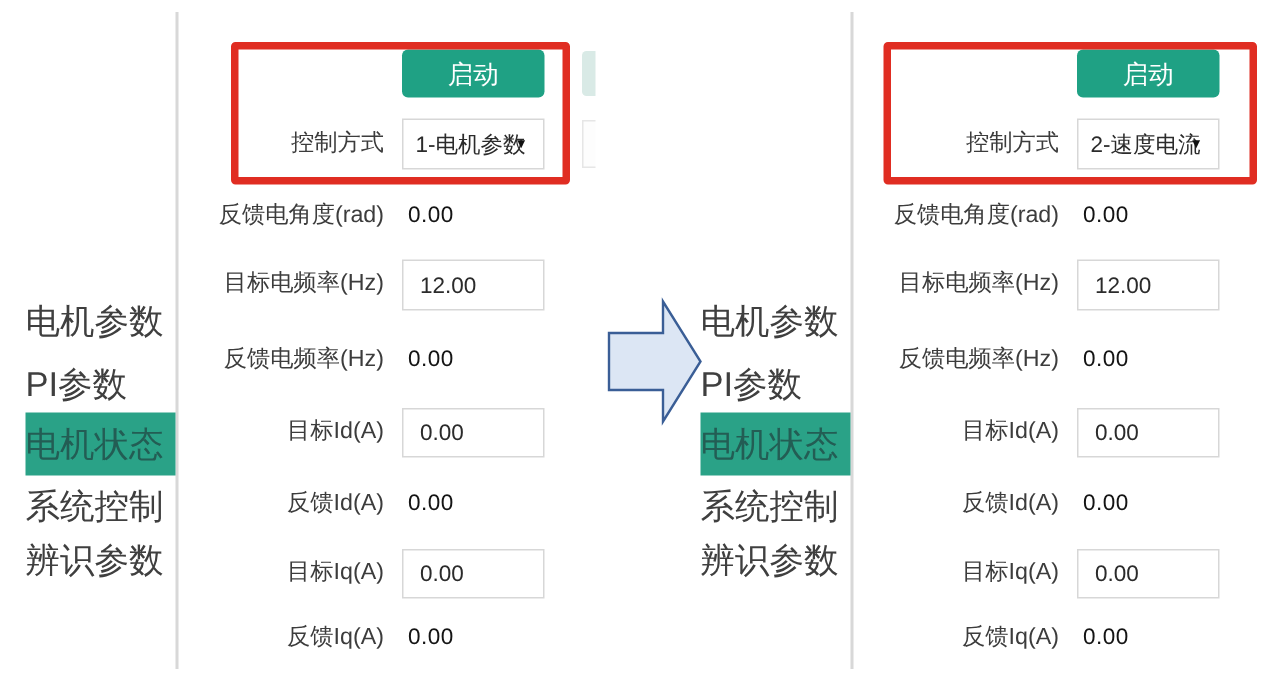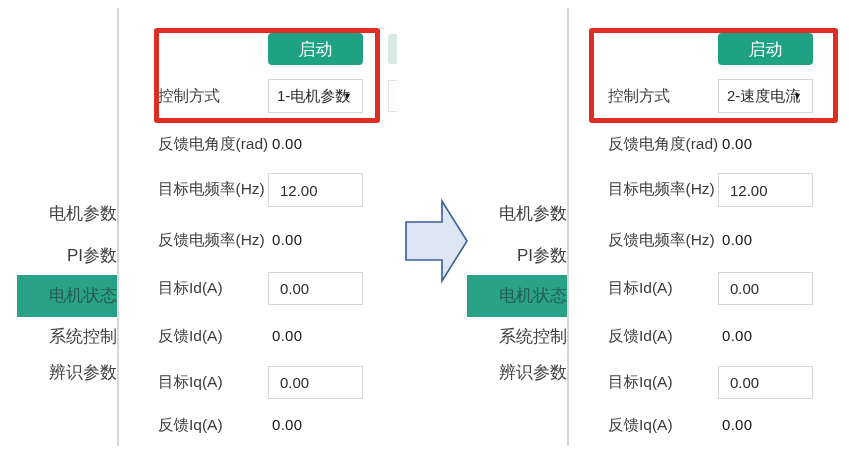--- a/index.html
+++ b/index.html
@@ -8,27 +8,27 @@
     font-family:"Liberation Sans",sans-serif;overflow:hidden;
   }
   .panel{position:absolute;top:0;height:466px;}
   .panel.left{left:0;width:425px;}
   .panel.right{left:450px;width:399px;}
 
   .divider{position:absolute;left:117px;top:8px;width:2px;height:438px;background:#d8d8d8;}
 
   .sidebar-item{
     position:absolute;left:17px;width:100px;height:42px;line-height:42px;
-    text-align:right;font-size:17px;color:#3f3f3f;white-space:nowrap;cursor:pointer;
+    text-align:left;font-size:23px;color:#3f3f3f;white-space:nowrap;cursor:pointer;
   }
   .sidebar-item.selected{background:#2aa287;color:#235d54;}
 
   .form-label{
     position:absolute;left:120px;width:136px;height:22px;line-height:22px;
-    text-align:left;font-size:15.5px;color:#3c3c3c;white-space:nowrap;margin-left:38px;
+    text-align:right;font-size:15.5px;color:#3c3c3c;white-space:nowrap;
   }
   .value-text{
     position:absolute;left:272px;height:22px;line-height:22px;
     font-size:15px;color:#141414;white-space:nowrap;letter-spacing:.3px;
   }
   .ctl-input{
     position:absolute;left:268px;width:95px;height:34px;box-sizing:border-box;
     border:1px solid #d7d7d7;background:#fff;font-family:inherit;
     font-size:15px;color:#2b2b2b;padding:0 0 0 11px;outline:none;
   }

